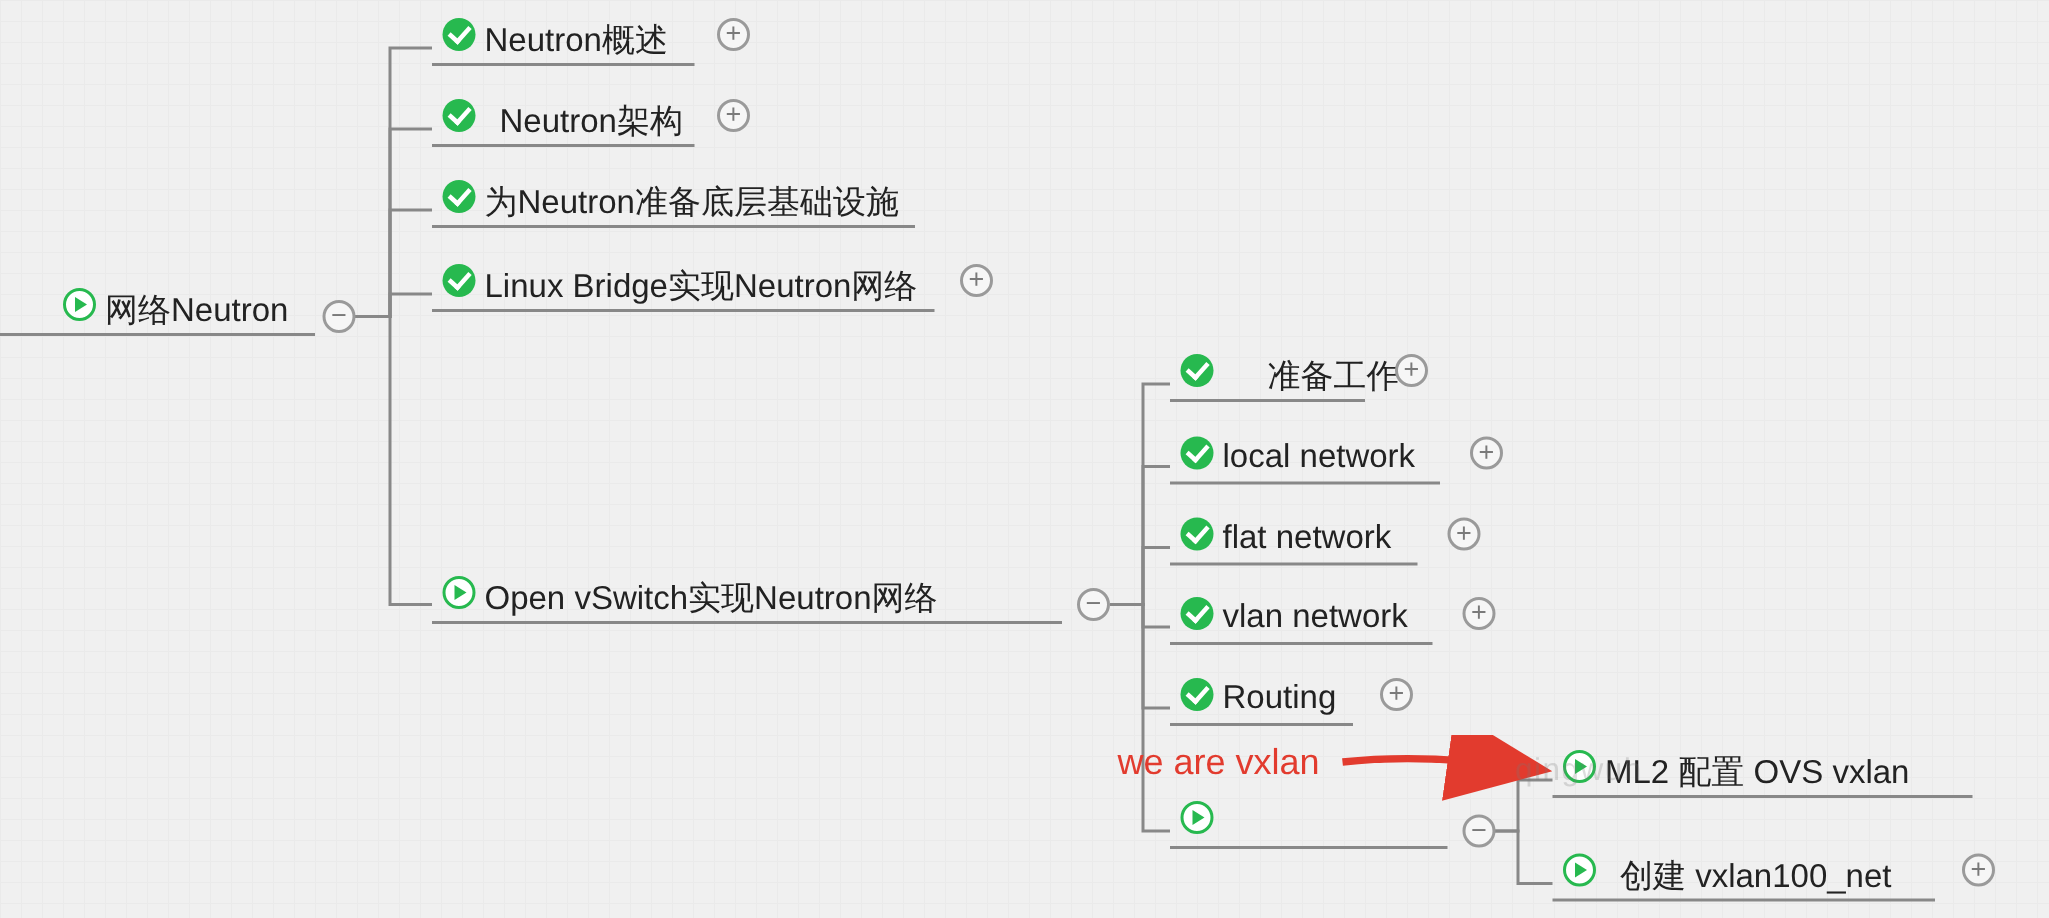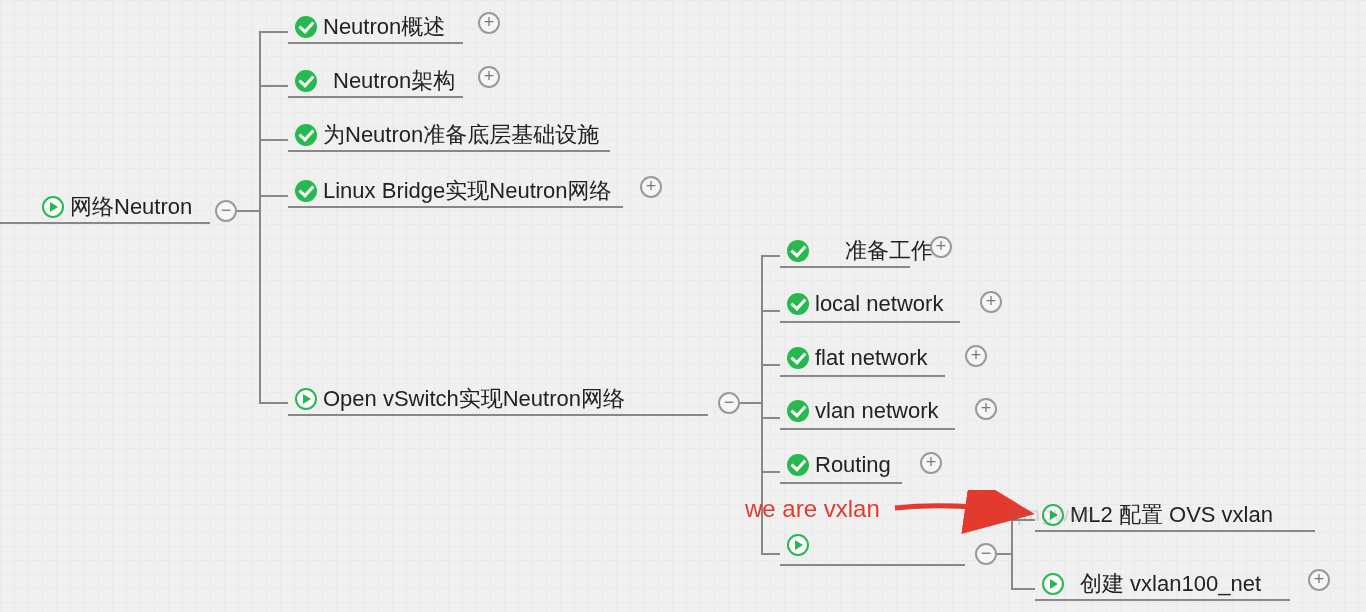--- a/index.html
+++ b/index.html
@@ -19,21 +19,20 @@
   }
   svg.connectors {
     position: absolute;
     top: 0; left: 0;
     width: 1366px; height: 612px;
     pointer-events: none;
   }
   .node {
     position: absolute;
     display: flex;
-    align-items: center;
     gap: 6px;
     padding: 2px 2px;
     font-size: 22px;
     color: #222;
     white-space: nowrap;
   }
   .node .label { }
   .underline {
     position: absolute;
     height: 2px;

